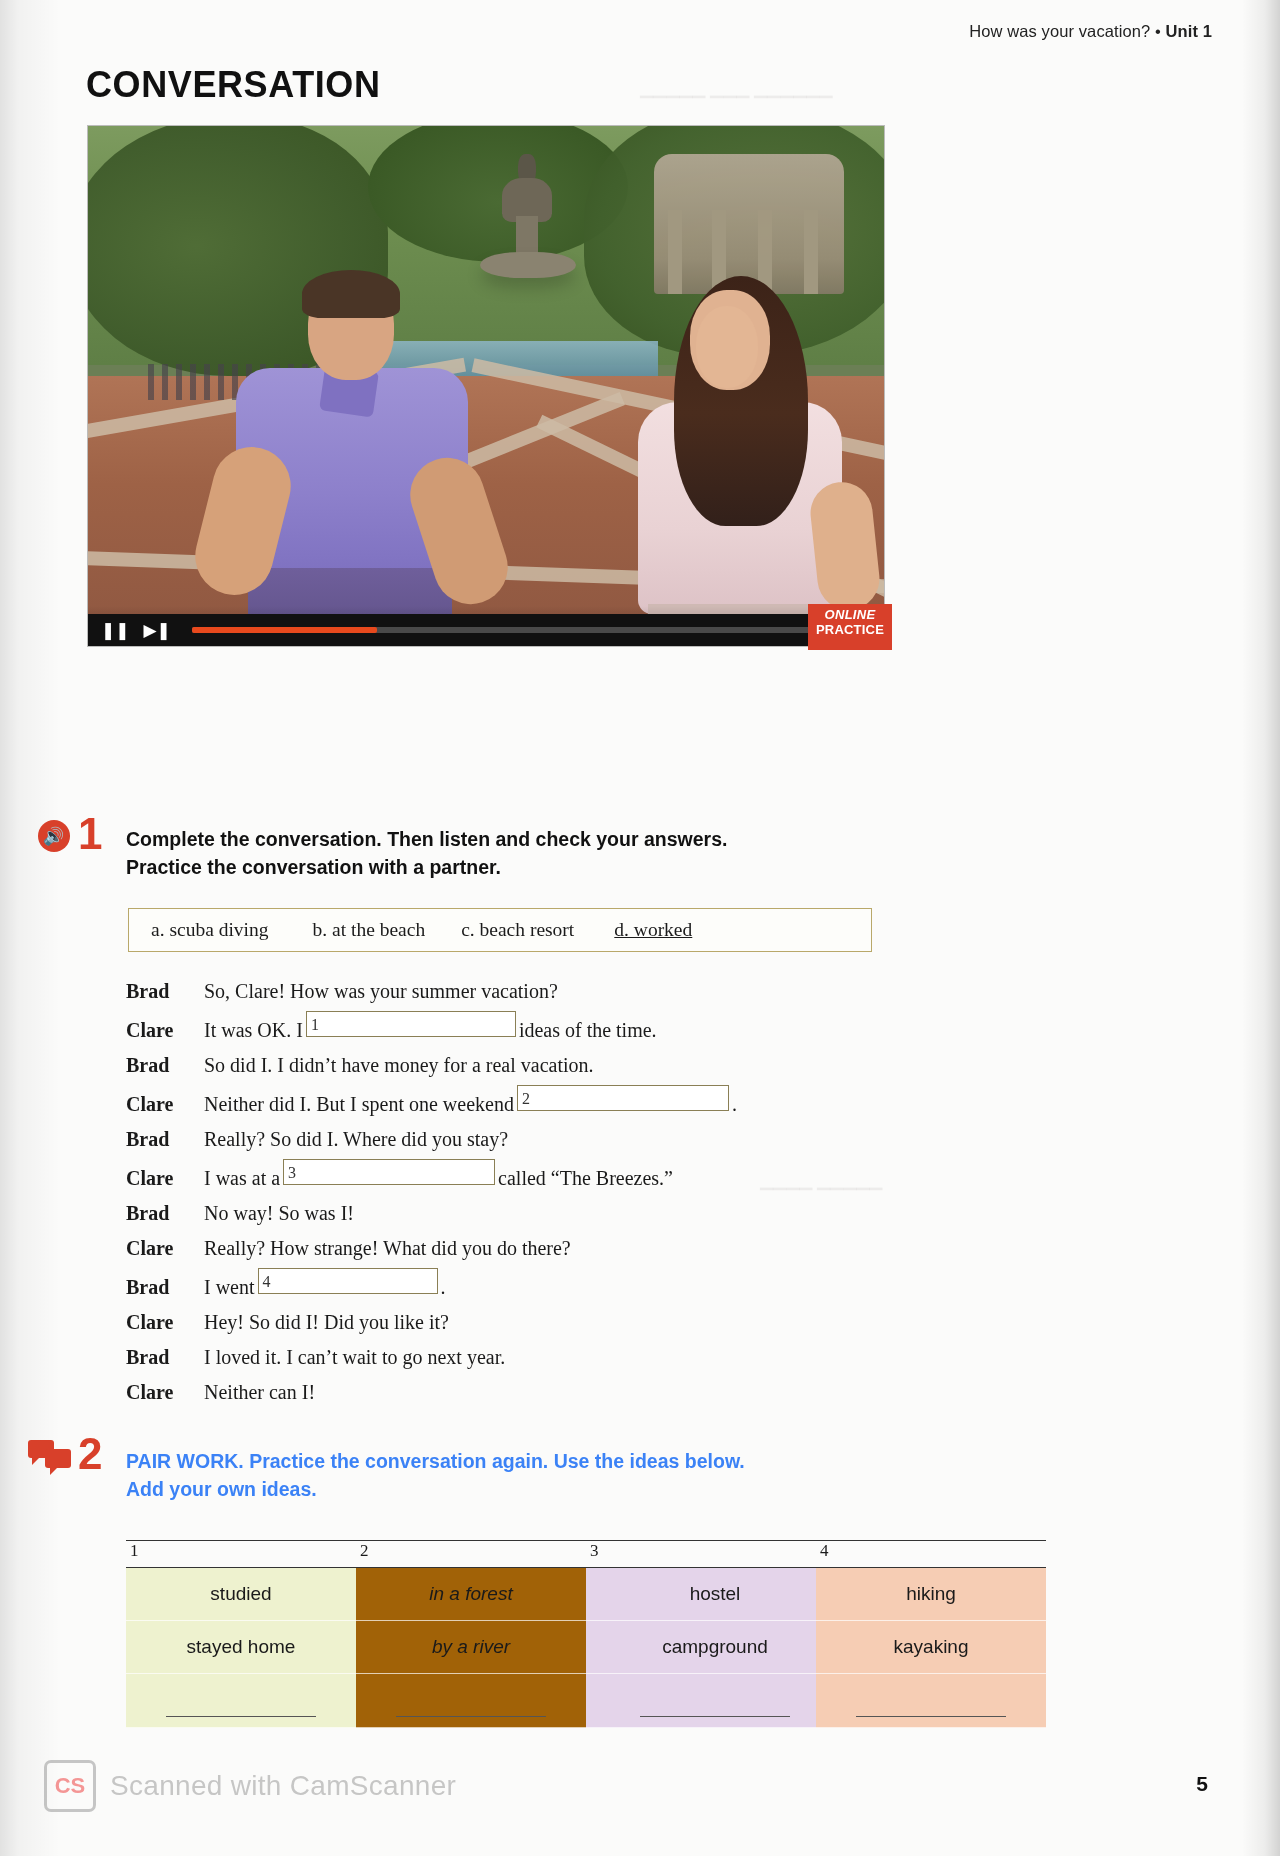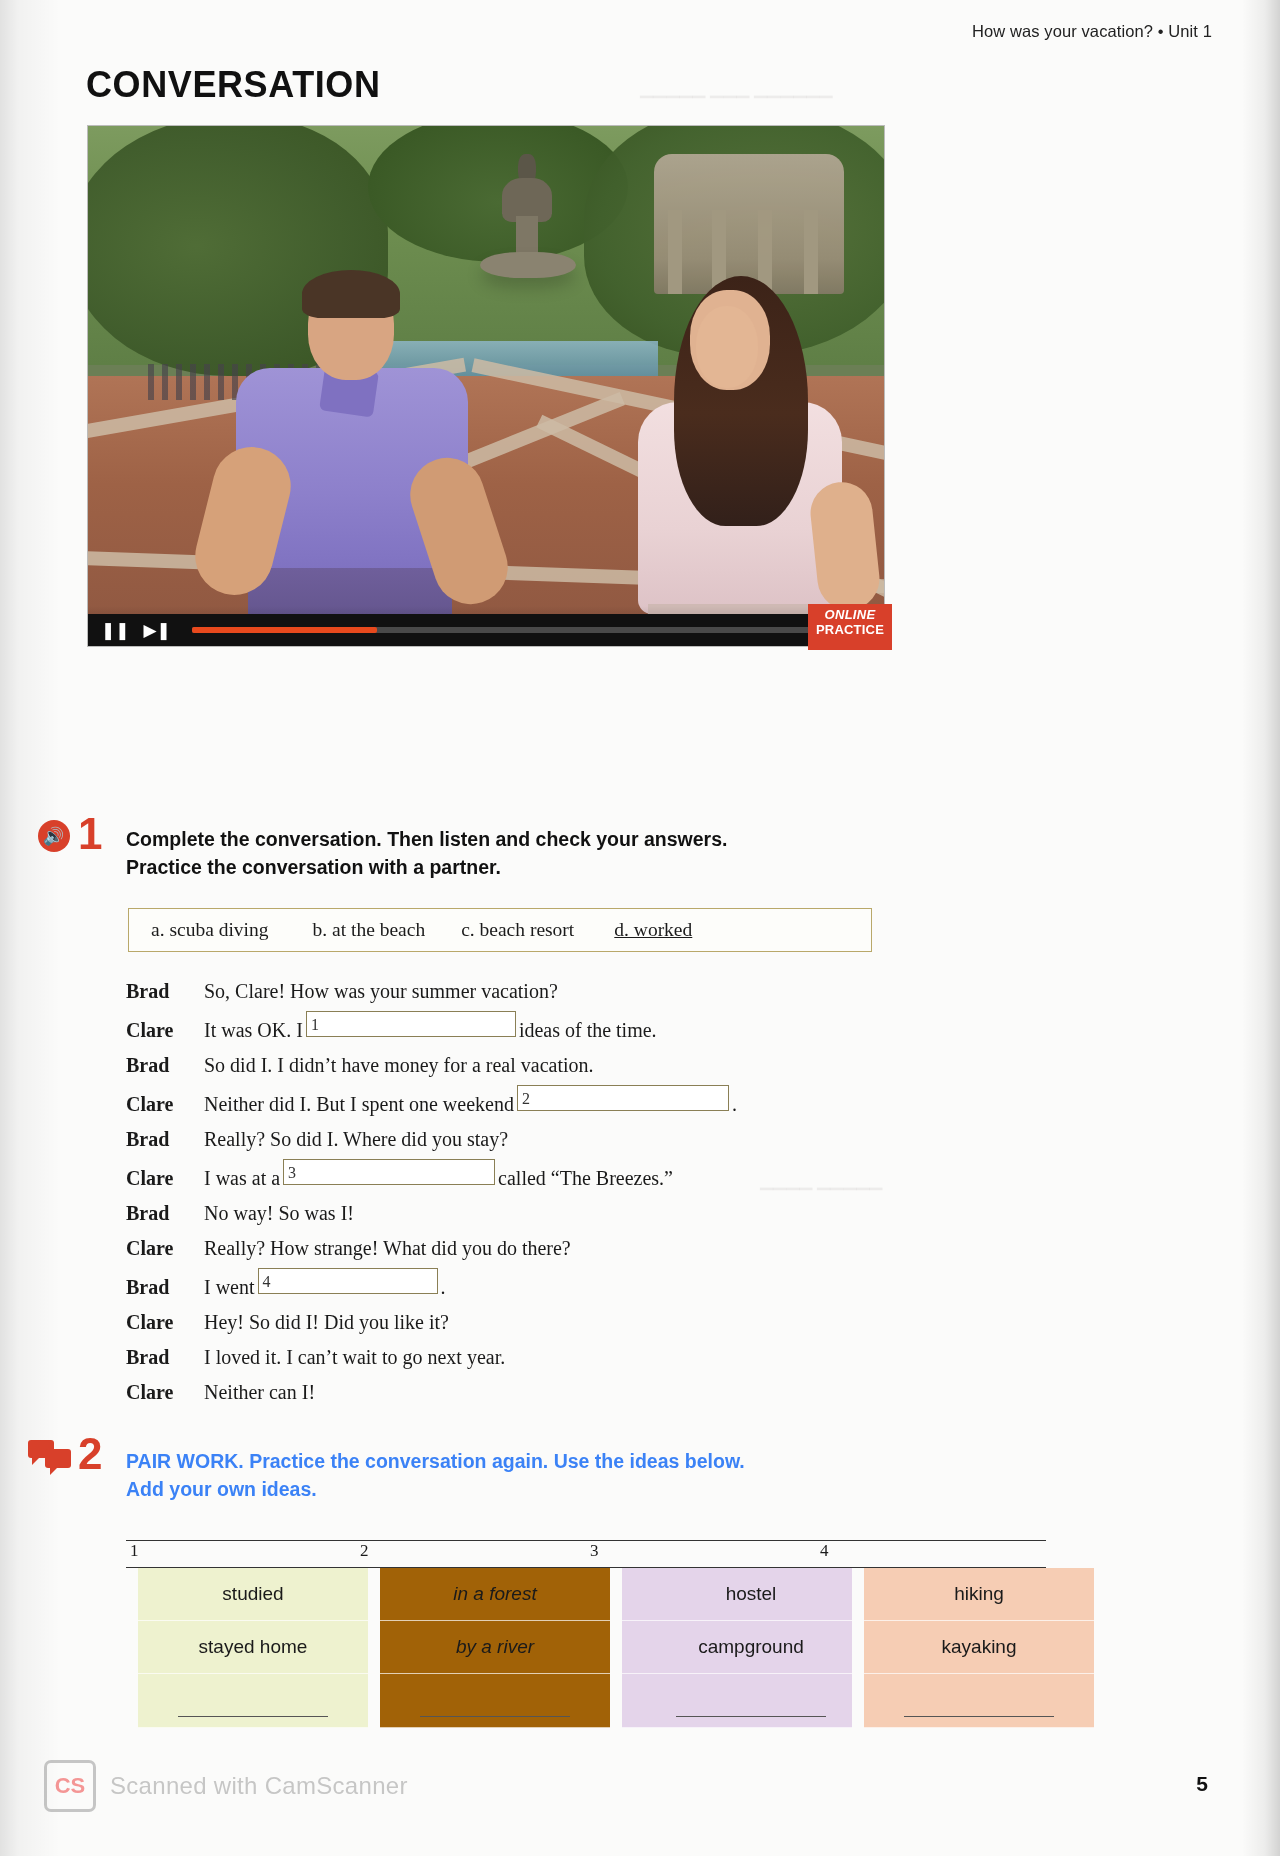--- a/index.html
+++ b/index.html
@@ -45,21 +45,21 @@
     position: absolute;
     right: 68px;
     top: 22px;
     font-family: "Liberation Sans", sans-serif;
     font-size: 16.5px;
     color: #222;
     letter-spacing: 0.1px;
     white-space: nowrap;
   }
   .running-head .unit {
-    font-weight: normal;
+    font-weight: bold;
   }
 
   .section-title {
     position: absolute;
     left: 86px;
     top: 64px;
     font-family: "Liberation Sans", sans-serif;
     font-weight: bold;
     font-size: 36px;
     letter-spacing: 0.6px;
@@ -417,21 +417,20 @@
     font-size:17px;
     padding-left:4px;
     box-sizing:border-box;
   }
   .col { width:230px; flex:0 0 230px; }
   .idea-body { display:flex; }
   .idea-col {
     flex:0 0 230px;
     width:230px;
     box-sizing:border-box;
-    margin-left:12px;
   }
   .cell {
     height:52px;
     display:flex;
     align-items:center;
     justify-content:center;
     font-family:"Liberation Sans", sans-serif;
     font-size:19px;
     color:#1a1a1a;
     border-bottom:1px solid rgba(255,255,255,.7);
@@ -469,21 +468,21 @@
     border:3px solid #9a9a9a;
     border-radius:7px;
     color:#ef4444;
     font-family:"Liberation Sans", sans-serif;
     font-weight:bold;
     font-size:22px;
     display:flex; align-items:center; justify-content:center;
   }
   .cs-text {
     font-family:"Liberation Sans", sans-serif;
-    font-size:24px;
+    font-size:28px;
     color:#9b9b9b;
     letter-spacing:.3px;
   }
   .page-num {
     position:absolute;
     right:72px;
     bottom:60px;
     font-family:"Liberation Sans", sans-serif;
     font-weight:bold;
     font-size:21px;

